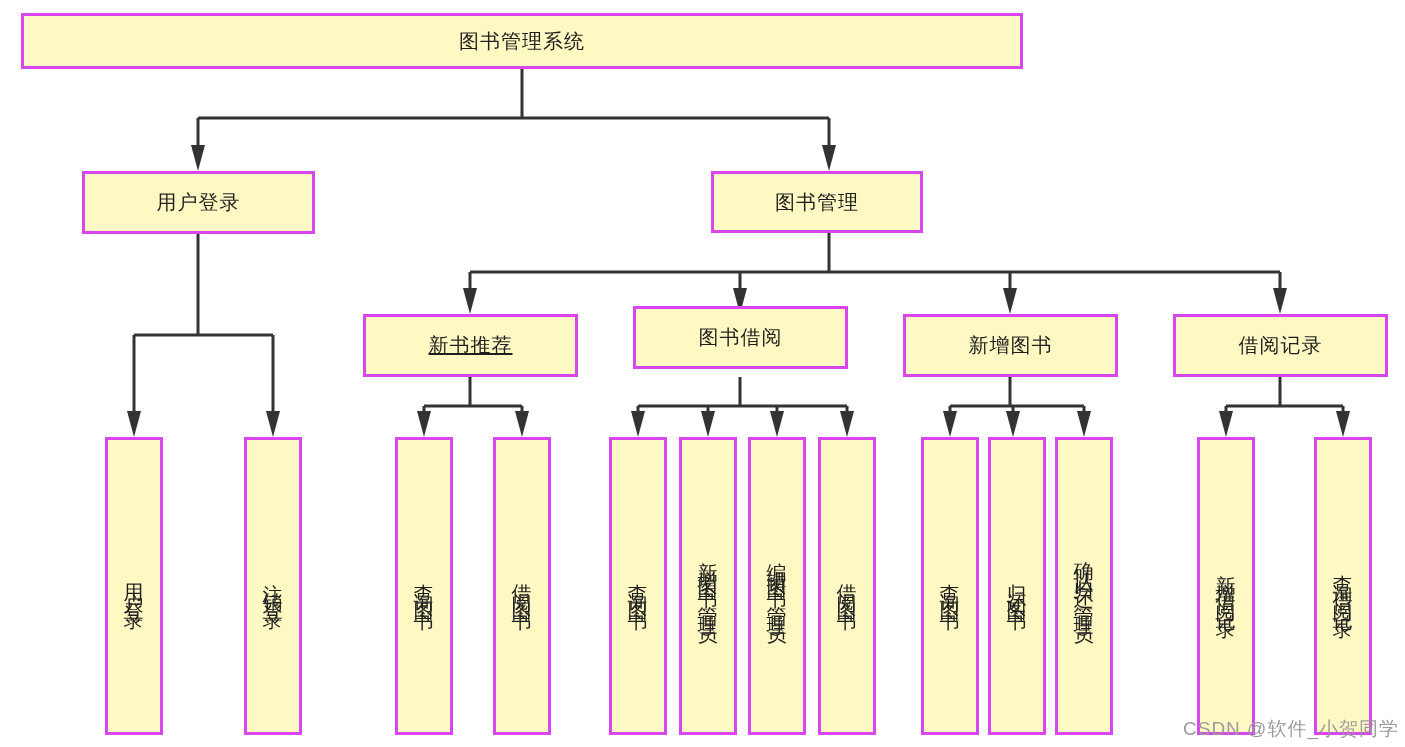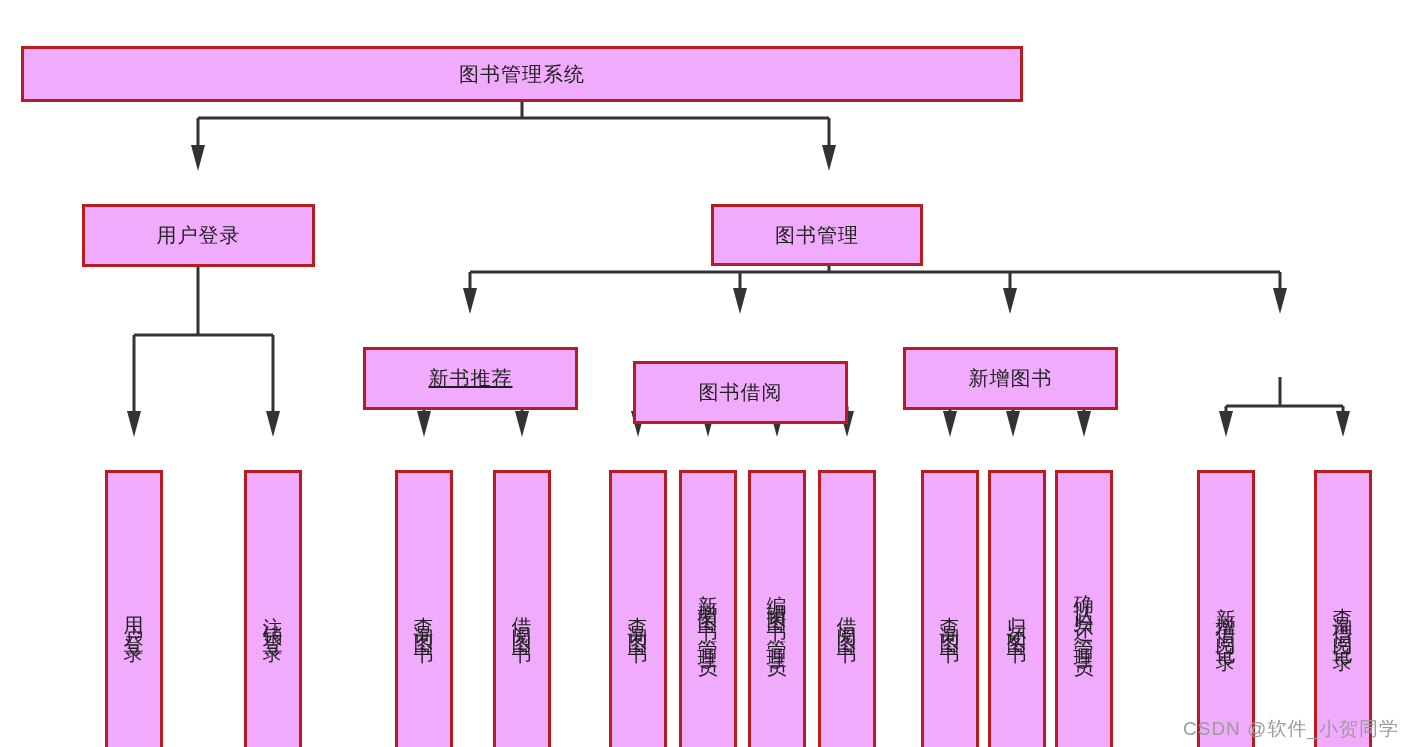--- a/index.html
+++ b/index.html
@@ -17,28 +17,27 @@
   }
   #connectors {
     position: absolute;
     left: 0; top: 0;
     width: 1405px; height: 747px;
     z-index: 1;
   }
   .node {
     position: absolute;
     box-sizing: border-box;
-    border: 3px solid #b91c1c;
-    background: #f0abfc;
+    border: 3px solid #d946ef;
+    background: #fef9c3;
     color: #1f1f1f;
     display: flex;
     align-items: center;
     justify-content: center;
     z-index: 2;
-    margin-top: 33px;
   }
   .h-node {
     font-size: 20px;
     letter-spacing: 1px;
     white-space: nowrap;
   }
   .v-node {
     writing-mode: vertical-rl;
     text-orientation: mixed;
     font-size: 20px;
@@ -113,22 +112,23 @@
       <polygon class="arrow" points="1336,411 1350,411 1343,437"></polygon>
     </g>
   </svg>
 
   <div class="node h-node" style="left:21px; top:13px; width:1002px; height:56px;">图书管理系统</div>
 
   <div class="node h-node" style="left:82px; top:171px; width:233px; height:63px;">用户登录</div>
   <div class="node h-node" style="left:711px; top:171px; width:212px; height:62px;">图书管理</div>
 
   <div class="node h-node" style="left:363px; top:314px; width:215px; height:63px;text-decoration:underline;">新书推荐</div>
-  <div class="node h-node" style="left:633px; top:328px; width:215px; height:63px;">图书借阅</div>
+  <div class="node h-node" style="left:633px; top:306px; width:215px; height:63px;">图书借阅</div>
   <div class="node h-node" style="left:903px; top:314px; width:215px; height:63px;">新增图书</div>
+  <div class="node h-node" style="left:1173px; top:314px; width:215px; height:63px;">借阅记录</div>
 
   <div class="node v-node" style="left:105px; top:437px; width:58px; height:298px;">用户登录</div>
   <div class="node v-node" style="left:244px; top:437px; width:58px; height:298px;">注销登录</div>
 
   <div class="node v-node" style="left:395px; top:437px; width:58px; height:298px;">查询图书</div>
   <div class="node v-node" style="left:493px; top:437px; width:58px; height:298px;">借阅图书</div>
 
   <div class="node v-node" style="left:609px; top:437px; width:58px; height:298px;">查询图书</div>
   <div class="node v-node" style="left:679px; top:437px; width:58px; height:298px;">新增图书（管理员）</div>
   <div class="node v-node" style="left:748px; top:437px; width:58px; height:298px;">编辑图书（管理员）</div>

